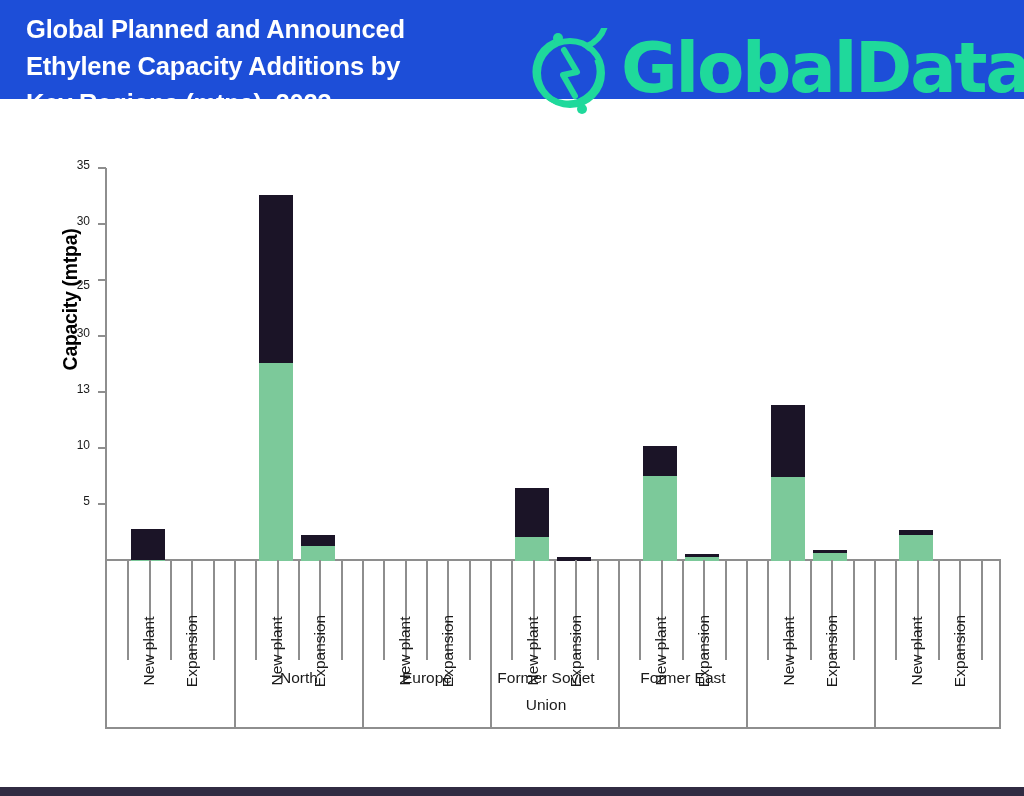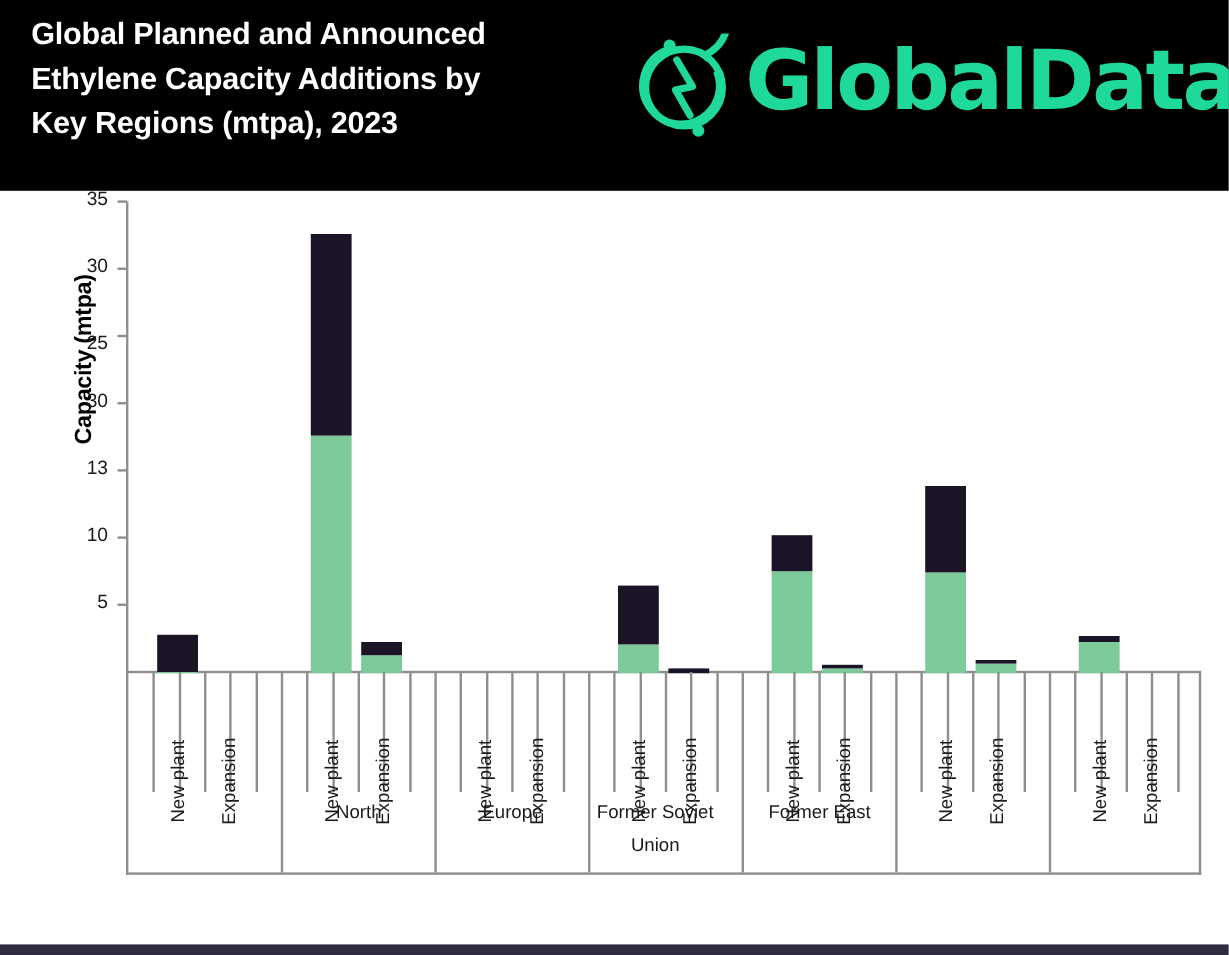--- a/index.html
+++ b/index.html
@@ -14,22 +14,22 @@
     font-family: "Liberation Sans", sans-serif;
     overflow: hidden;
     position: relative;
   }
 
   
   #header {
     position: absolute;
     left: 0; top: 0;
     width: 1024px;
-    height: 159px;
-    background: #000000;
+    height: 99px;
+    background: #1d4ed8;
     box-sizing: border-box;
   }
   #header-title {
     position: absolute;
     left: 26px;
     top: 11px;
     width: 520px;
     color: #ffffff;
     font-size: 25.5px;
     font-weight: bold;
@@ -101,21 +101,21 @@
     left: 98px;
     width: 8px;
     height: 2px;
     background: #8e8e8e;
   }
   .ytick-label {
     position: absolute;
     left: 40px;
     width: 50px;
     text-align: right;
-    font-size: 16px;
+    font-size: 12px;
     color: #1a1a1a;
   }
 
   #baseline {
     position: absolute;
     left: 105px;
     top: 426px;
     width: 896px;
     height: 2px;
     background: #8e8e8e;

